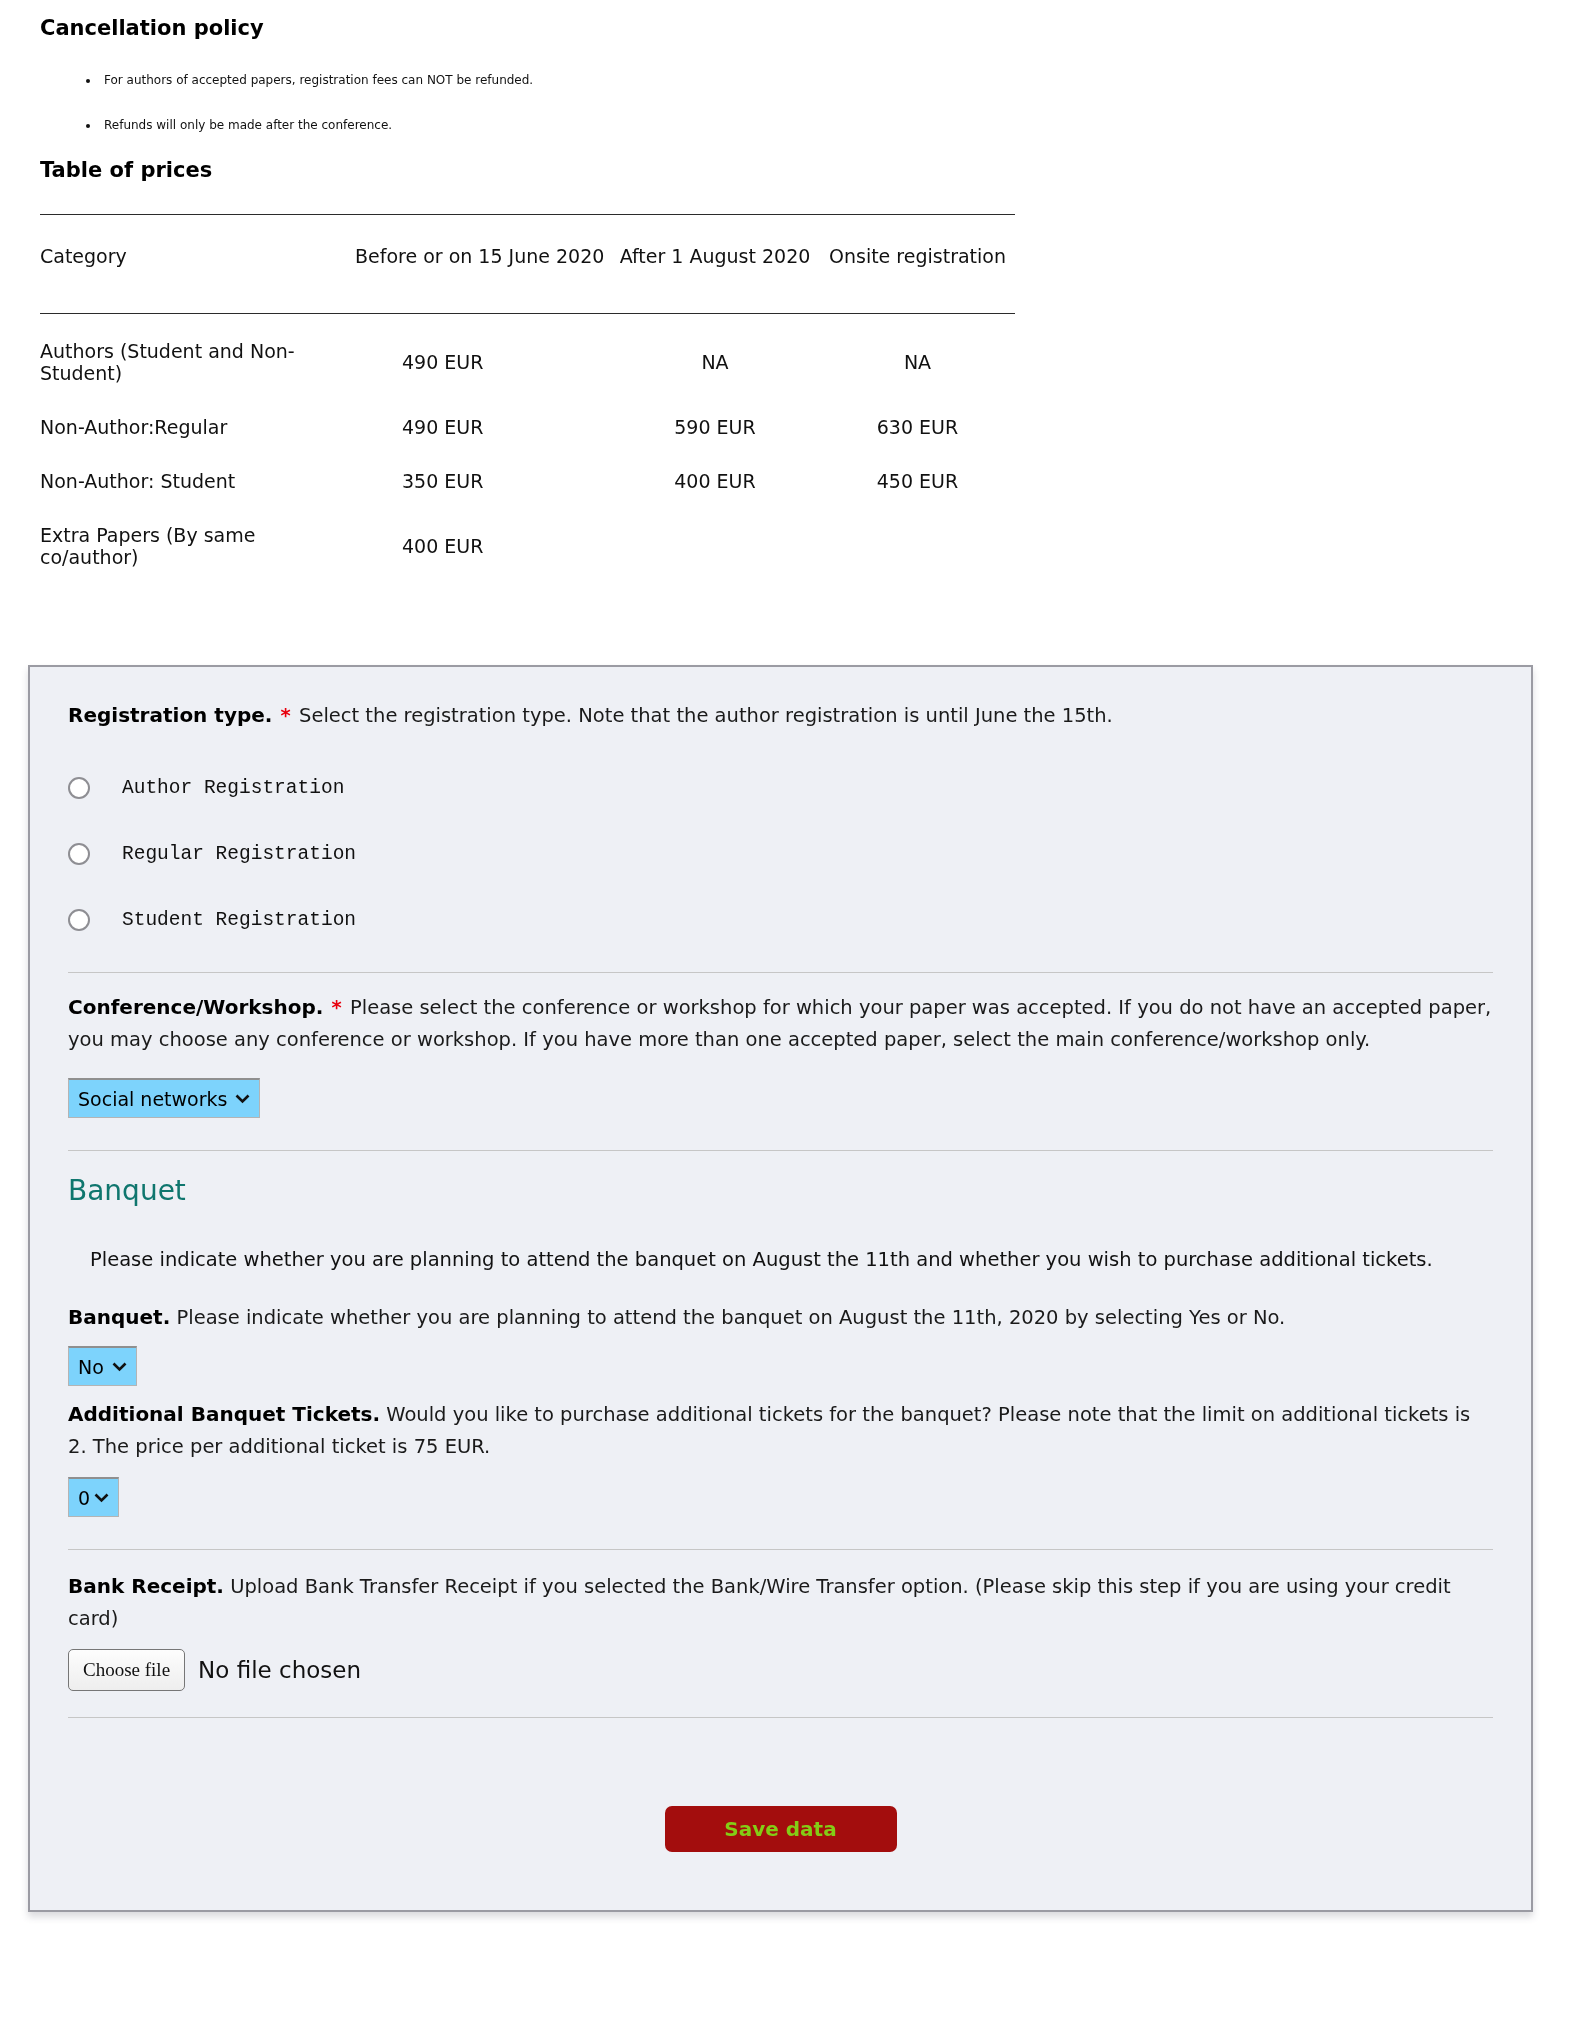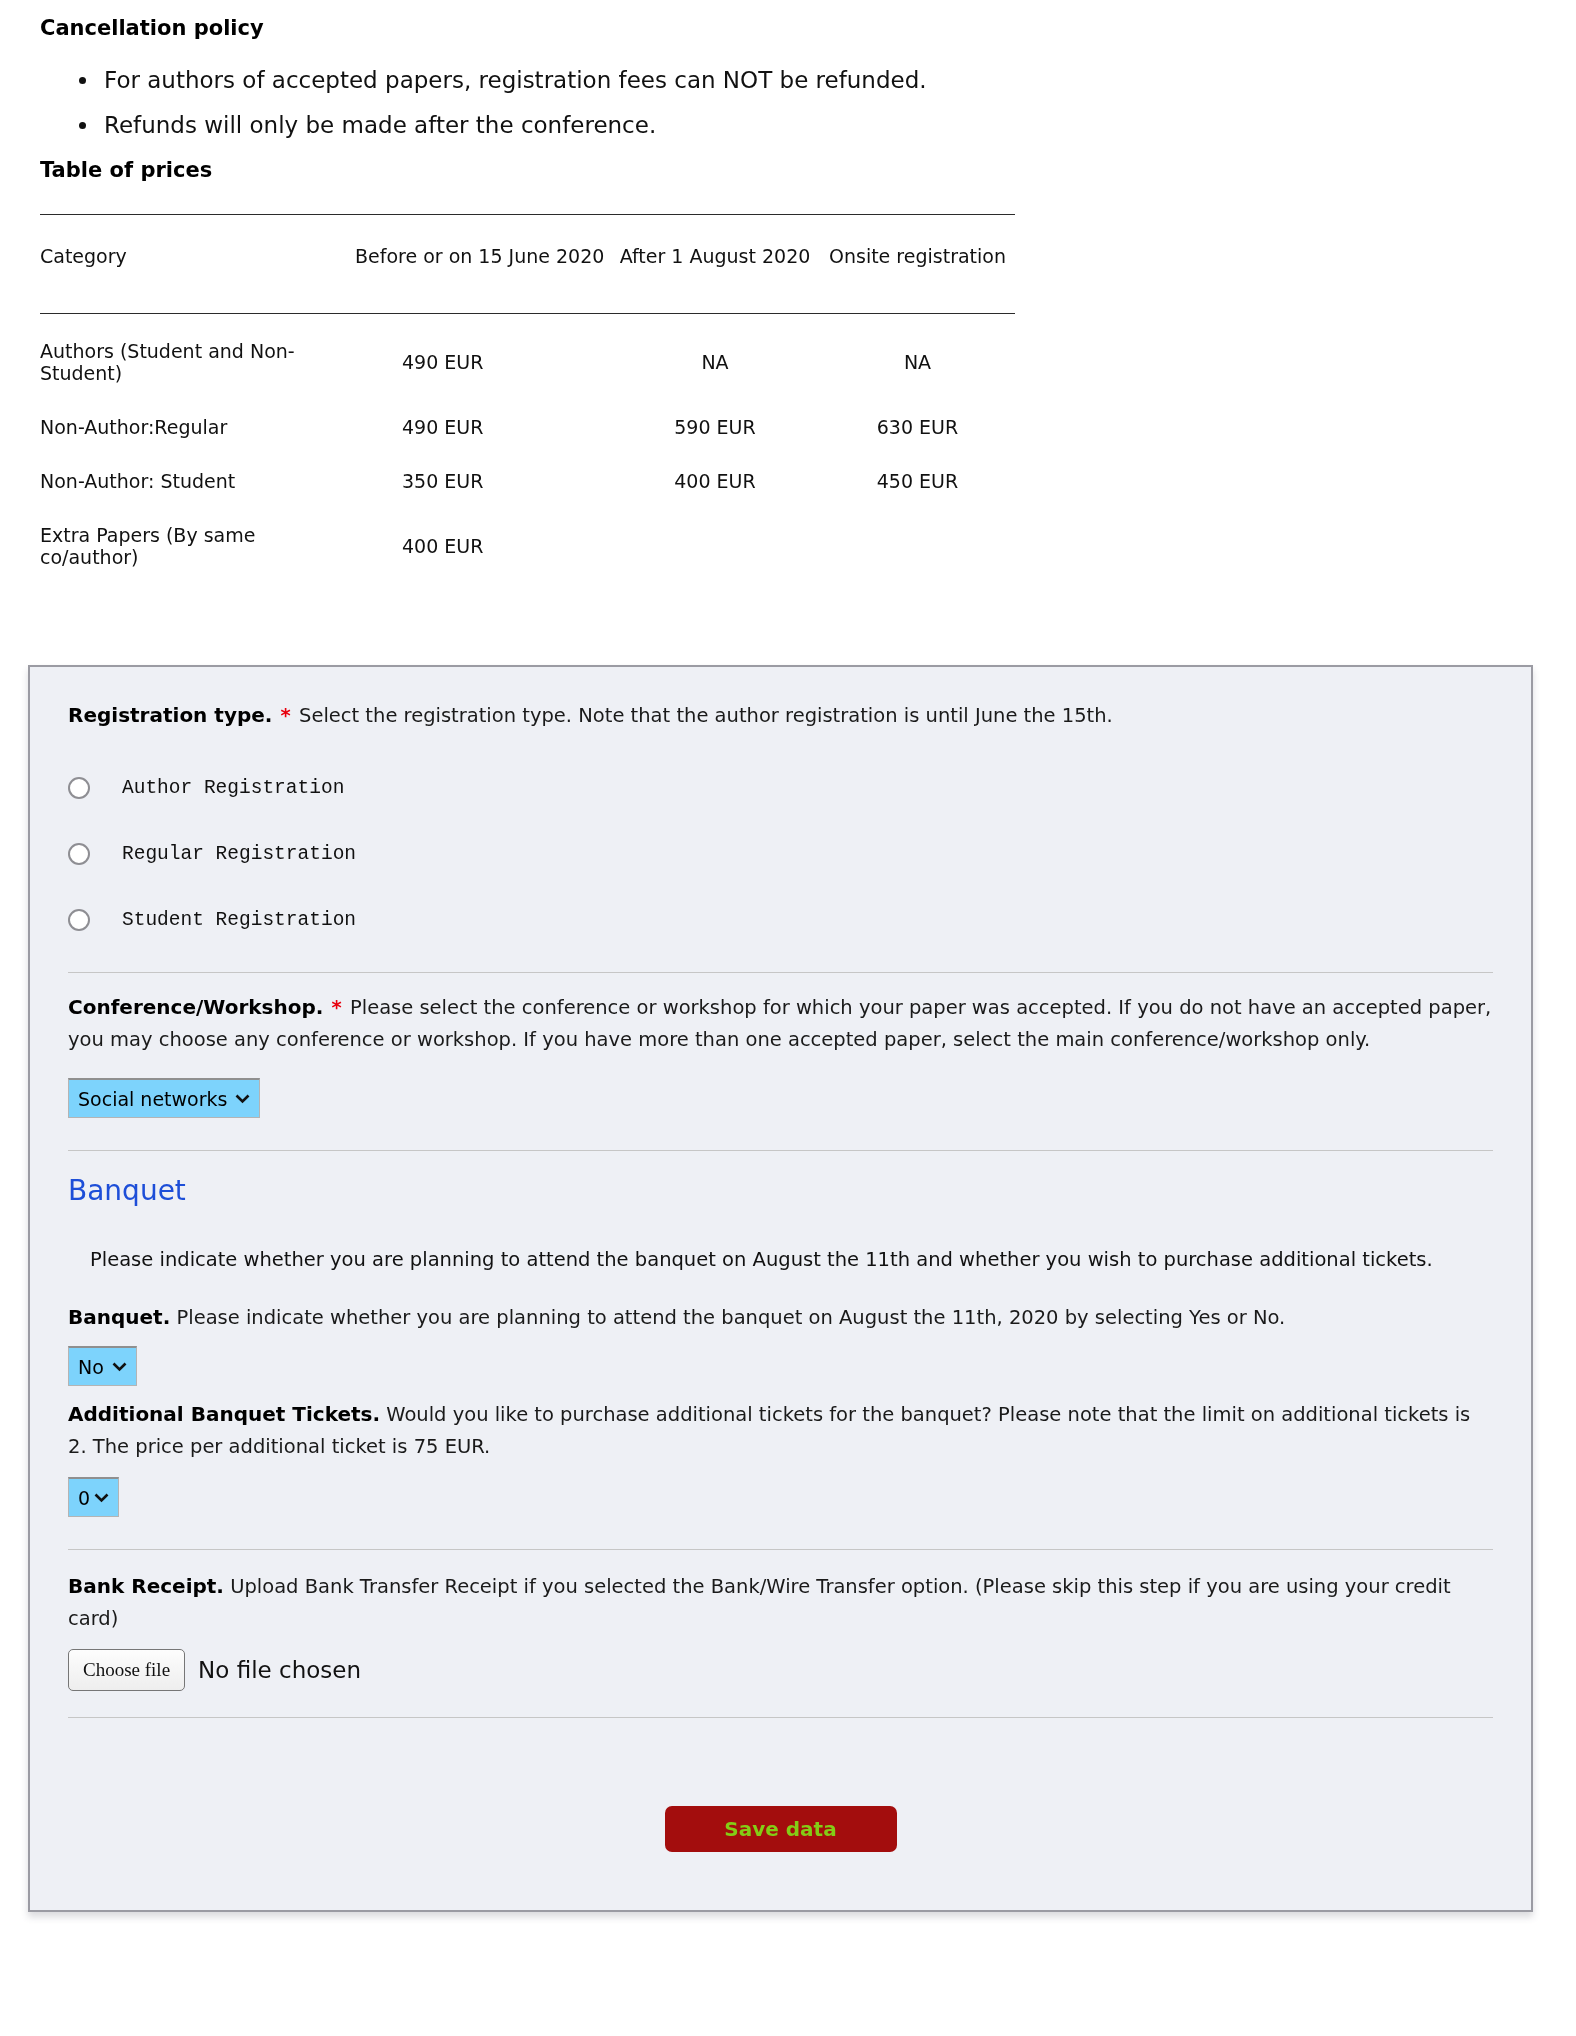--- a/index.html
+++ b/index.html
@@ -18,21 +18,21 @@
   .section-heading {
     font-size: 21px;
     font-weight: bold;
     color: #000;
   }
   .policy-list {
     margin: 28px 0 0 60px;
     list-style: disc;
   }
   .policy-list li {
-    font-size: 23px;
+    font-size: 12px;
     line-height: 24px;
     margin-bottom: 21px;
     padding-left: 4px;
   }
   .prices-heading { margin-top: 14px; }
 
   
   table.prices {
     border-collapse: collapse;
     width: 975px;
@@ -129,21 +129,21 @@
     color: #000;
     cursor: pointer;
   }
   .selectbox .chev { margin-left: 8px; display: inline-flex; }
 
   .banquet-heading {
     margin-top: 20px;
     font-size: 28px;
     font-weight: normal;
     line-height: 40px;
-    color: #1d4ed8;
+    color: #0f766e;
   }
   .banquet-intro {
     margin-top: 32px;
     margin-left: 22px;
     font-size: 19.5px;
     line-height: 34px;
   }
   .banquet-para { margin-top: 24px; }
   .no-select { margin-top: 12px; }
   .tickets-para { margin-top: 12px; }

